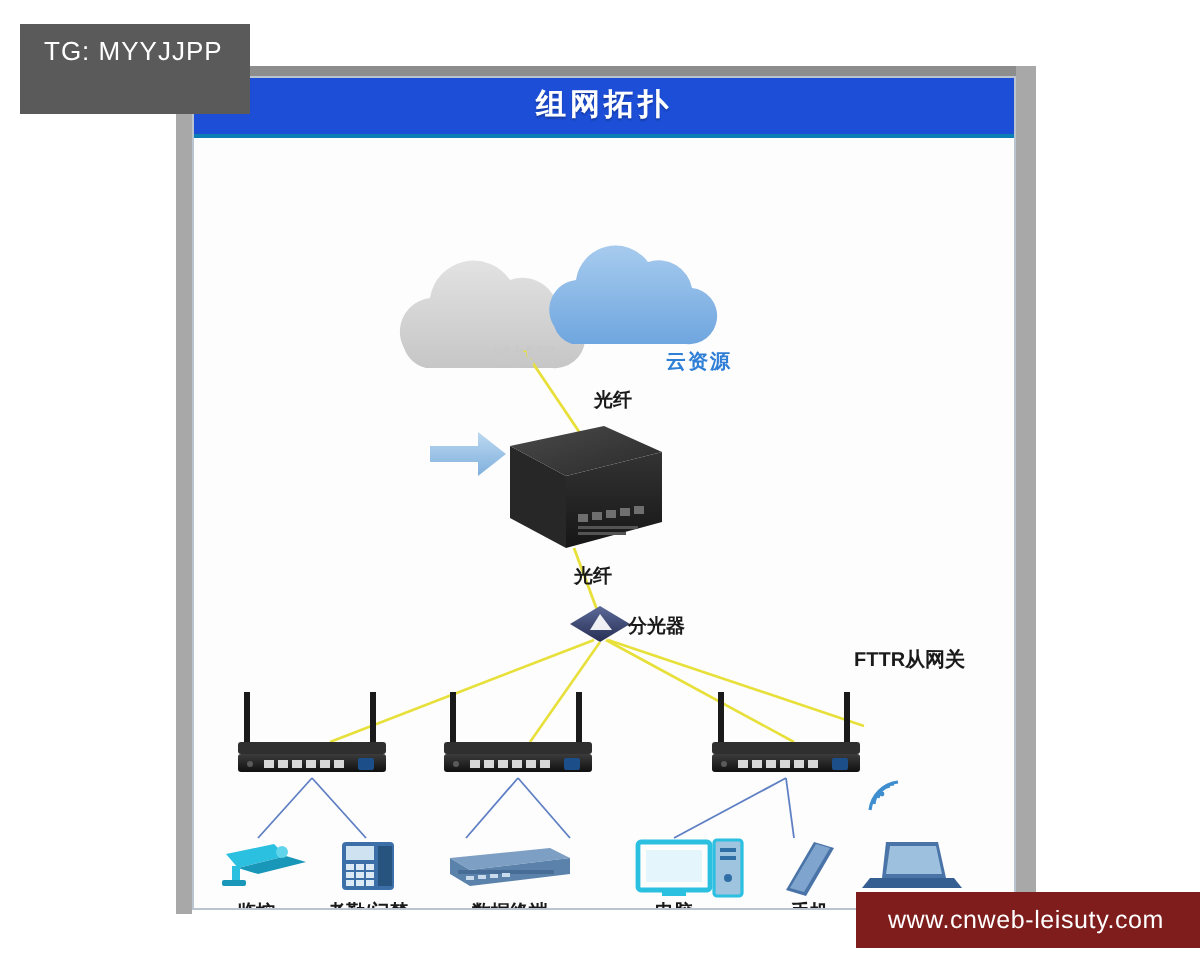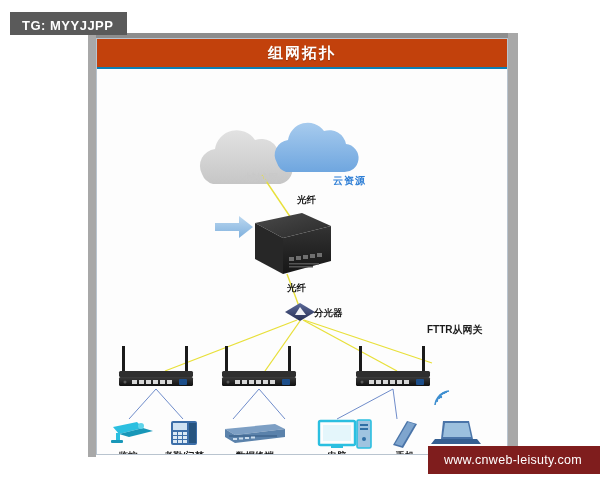--- a/index.html
+++ b/index.html
@@ -4,36 +4,36 @@
 <style>
   html,body{margin:0;padding:0;}
   body{
     width:600px;height:480px;background:#ffffff;overflow:hidden;position:relative;
     font-family:"Liberation Sans","DejaVu Sans",sans-serif;
   }
   
   #tg-tag{
     position:absolute;left:10px;top:12px;
     background:#5a5a5a;color:#ffffff;
-    font-size:13px;font-weight:bold;letter-spacing:.5px;
-    padding:6px 14px 2px 12px;
+    font-size:13px;font-weight:normal;letter-spacing:.5px;
+    padding:6px 14px 24px 12px;
     z-index:40;
   }
   
   #frame-left{position:absolute;left:88px;top:33px;width:8px;height:424px;background:#a8a8a8;}
   #frame-right{position:absolute;left:508px;top:33px;width:10px;height:424px;background:#a8a8a8;}
   #frame-top{position:absolute;left:88px;top:33px;width:430px;height:5px;background:#8d8d8d;}
   
   #slide{
     position:absolute;left:96px;top:38px;width:412px;height:417px;
     background:#fdfdfd;border:1px solid #b9c4cf;box-sizing:border-box;
   }
   #title-bar{
     position:absolute;left:0;top:0;width:100%;height:30px;
-    background:#c2410c;
+    background:#1d4ed8;
     border-bottom:2px solid #0b7fb5;
     box-sizing:border-box;
   }
   #title-bar .t{
     color:#ffffff;font-size:15px;font-weight:bold;letter-spacing:2px;
     text-align:center;line-height:28px;
     text-shadow:0 1px 1px rgba(0,0,0,.25);
   }
   #canvas{position:absolute;left:0;top:32px;width:100%;height:383px;overflow:hidden;}
   svg.layer{position:absolute;left:0;top:0;width:412px;height:383px;}

